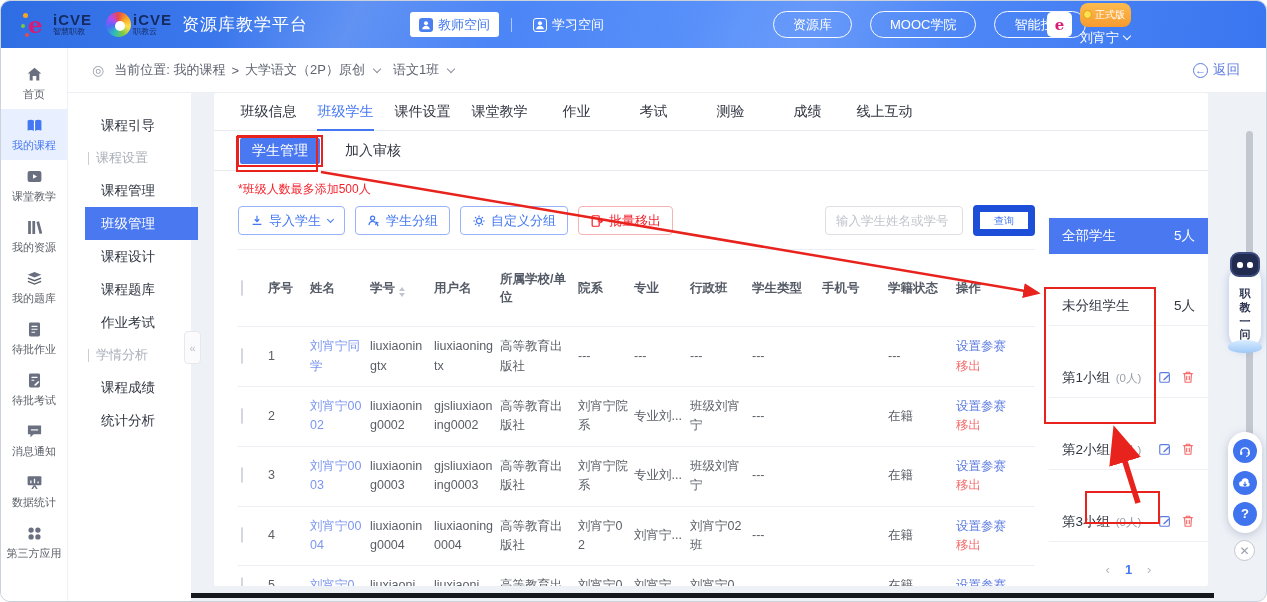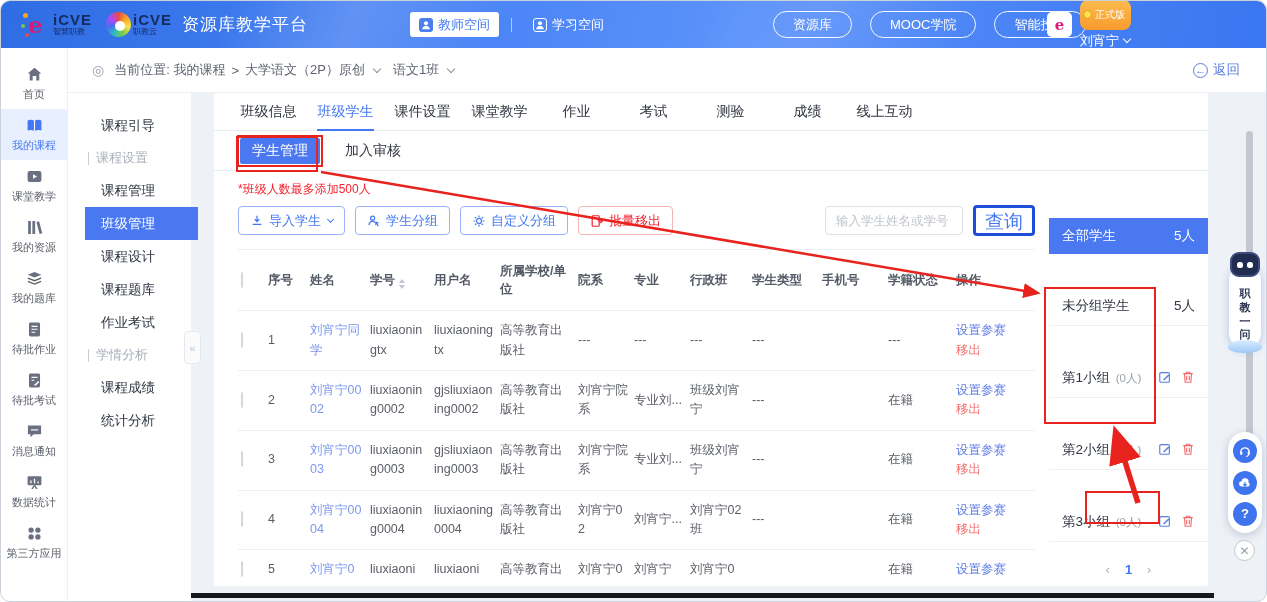--- a/index.html
+++ b/index.html
@@ -30,21 +30,21 @@
   .tsbtn.white .sp-ic{background:#3b74ee;}
   .tsbtn.white .sp-ic svg{fill:#fff;}
   .tsbtn.ghost .sp-ic{border:1px solid #fff;}
   .tsbtn.ghost .sp-ic svg{fill:#fff;}
   .top-div{width:1px;height:14px;background:rgba(255,255,255,.55);}
   .pill-area{position:absolute;left:772px;display:flex;gap:18px;align-items:center;}
   .tpill{height:27px;padding:0 19px;border:1px solid rgba(255,255,255,.95);border-radius:15px;color:#fff;font-size:13px;display:flex;align-items:center;cursor:pointer;white-space:nowrap;}
   .user-area{position:absolute;left:1046px;display:flex;align-items:center;gap:8px;}
   .avatar{width:25px;height:25px;background:#fff;border-radius:5px;display:flex;align-items:center;justify-content:center;color:#d81b74;font-weight:bold;font-size:15px;font-family:"DejaVu Serif",serif;}
   .user-col{display:flex;flex-direction:column;gap:2px;}
-  .vbadge{height:30px;padding:0 6px 0 3px;background:linear-gradient(#fdbb4e,#f79b2e);border-radius:8px;color:#fff;font-size:10px;display:flex;align-items:center;gap:3px;width:fit-content;}
+  .vbadge{height:24px;padding:0 6px 0 3px;background:linear-gradient(#fdbb4e,#f79b2e);border-radius:8px;color:#fff;font-size:10px;display:flex;align-items:center;gap:3px;width:fit-content;}
   .medal{width:9px;height:9px;border-radius:50%;background:#ffe14d;border:1.5px solid #e0districts;border:1.5px solid #e09a1f;}
   .uname{color:#fff;font-size:13px;display:flex;align-items:center;gap:5px;}
   .chev{display:inline-block;width:6px;height:6px;border-right:1.5px solid currentColor;border-bottom:1.5px solid currentColor;transform:rotate(45deg);margin-top:-3px;}
 
   
   .rail{position:absolute;left:0;top:47px;width:67px;bottom:0;background:#fff;border-right:1px solid #eef0f4;display:flex;flex-direction:column;padding-top:10px;z-index:12;}
   .rail-item{width:100%;padding:8px 0 7px;display:flex;flex-direction:column;align-items:center;color:#5a5e66;cursor:pointer;}
   .rail-item svg{width:17px;height:17px;fill:#6b7080;}
   .rail-item .lb{font-size:11px;white-space:nowrap;}
   .rail-item.active{background:#e8efff;color:#4478f2;}
@@ -77,25 +77,25 @@
   .subtab-active{height:26px;padding:0 12px;background:#4a78f0;color:#fff;font-size:14px;display:flex;align-items:center;border-radius:2px;cursor:pointer;}
   .subtab-other{font-size:14px;color:#303540;cursor:pointer;}
   .note-row{padding:10px 0 0 24px;font-size:12px;color:#f5222d;height:26px;}
   .toolbar{display:flex;align-items:center;margin:8px 0 0 24px;width:797px;gap:10px;}
   .btn{height:29px;border:1px solid #9ab2f8;border-radius:4px;color:#4478f2;background:#fff;font-size:13px;display:inline-flex;align-items:center;gap:5px;padding:0 11px;cursor:pointer;white-space:nowrap;}
   .btn svg{width:14px;height:14px;stroke:currentColor;fill:none;stroke-width:1.4;}
   .btn .bchev{display:inline-block;width:5px;height:5px;border-right:1.3px solid currentColor;border-bottom:1.3px solid currentColor;transform:rotate(45deg);margin-top:-3px;margin-left:2px;}
   .btn.red{border-color:#f7b3b3;color:#f5222d;}
   .search-input{margin-left:auto;width:138px;height:29px;border:1px solid #dcdfe6;border-radius:4px;padding:0 10px;font-size:12.5px;color:#333;outline:none;}
   .search-input::placeholder{color:#c0c4cc;}
-  .query-btn{width:62px;height:31px;border:3px solid #1d4ed8;border-radius:4px;color:#4478f2;background:#fff;font-size:19px;cursor:pointer;text-align:center;}
+  .query-btn{width:62px;height:31px;border:7px solid #1d4ed8;border-radius:4px;color:#4478f2;background:#fff;font-size:10px;cursor:pointer;text-align:center;}
 
   
   .table{margin:13px 0 0 24px;width:797px;font-size:12.5px;color:#5a5e66;--cols:30px 42px 60px 64px 66px 78px 56px 56px 62px 70px 66px 68px 62px;}
-  .thead{display:grid;grid-template-columns:var(--cols);border-top:1px solid #ebeef5;border-bottom:1px solid #ebeef5;color:#555b66;font-weight:bold;align-items:center;min-height:45px;padding:12px 0;}
+  .thead{display:grid;grid-template-columns:var(--cols);border-top:1px solid #ebeef5;border-bottom:1px solid #ebeef5;color:#555b66;font-weight:bold;align-items:center;min-height:45px;padding:20px 0;}
   .thead .hc{padding-right:6px;line-height:1.45;}
   .trow{display:grid;grid-template-columns:var(--cols);border-bottom:1px solid #ebeef5;align-items:center;padding:10px 0;}
   .tc{padding-right:6px;word-break:break-all;line-height:1.55;}
   .cb{width:13px;height:13px;border:1px solid #d4d7de;border-radius:2px;background:#fff;margin-left:3px;cursor:pointer;}
   .link{color:#7d96ee;cursor:pointer;}
   .op-set{color:#5e7ce0;display:block;cursor:pointer;}
   .op-rm{color:#f56c6c;display:block;cursor:pointer;}
   .sort{display:inline-flex;flex-direction:column;gap:2px;margin-left:4px;vertical-align:1px;}
   .sort i{display:block;width:0;height:0;border-left:3.5px solid transparent;border-right:3.5px solid transparent;}
   .sort .up{border-bottom:4px solid #c0c4cc;}

